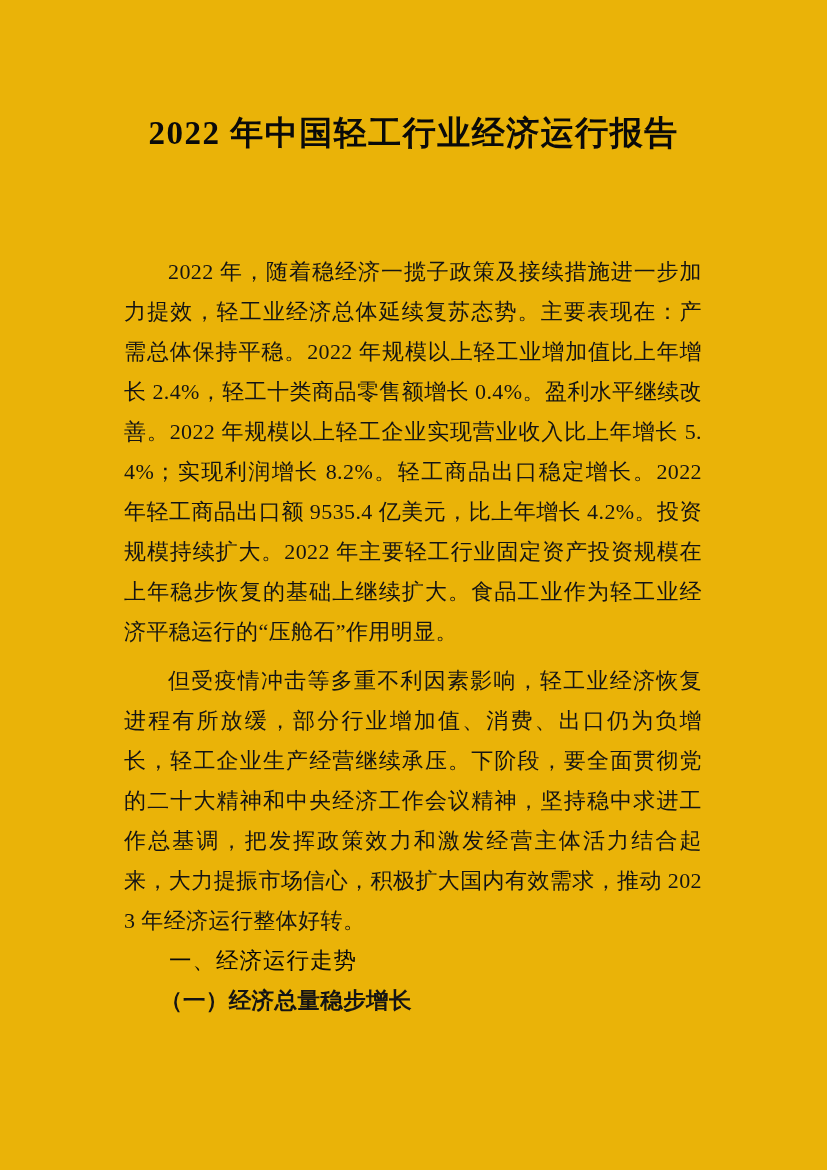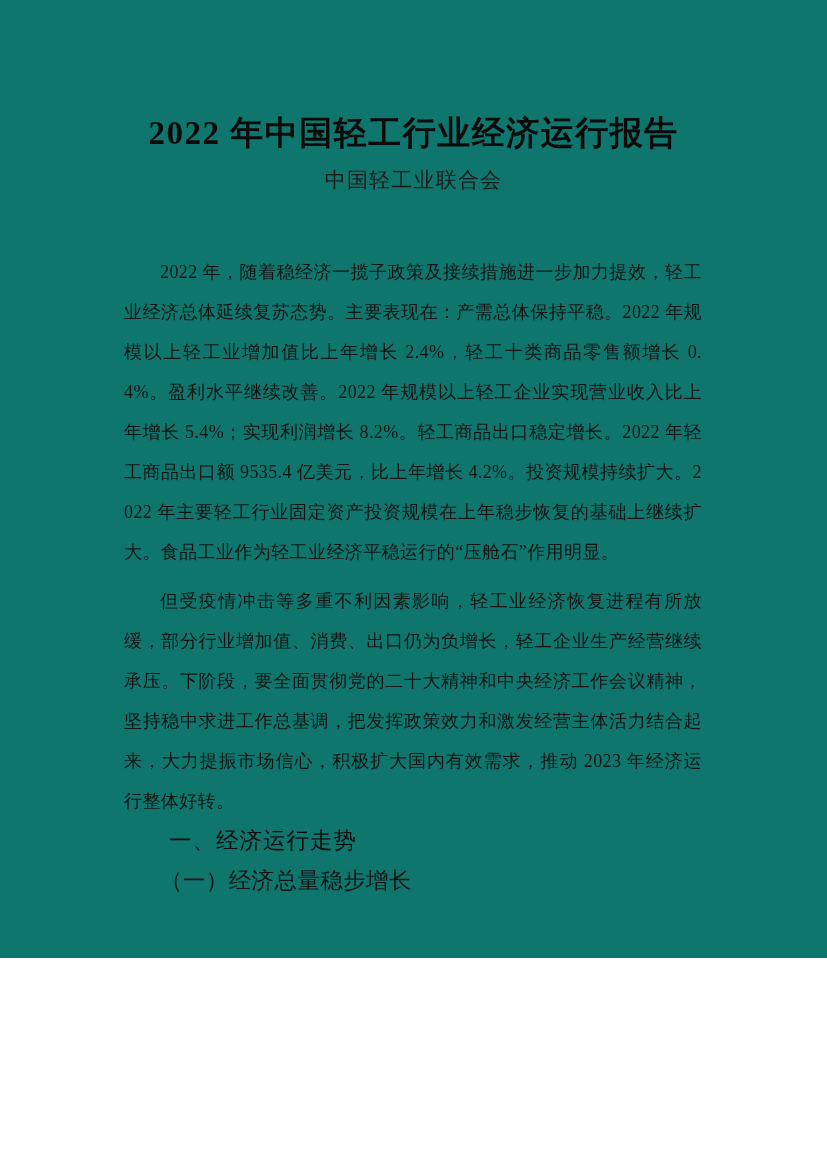--- a/index.html
+++ b/index.html
@@ -5,22 +5,22 @@
 <style>
   html, body {
     margin: 0;
     padding: 0;
     background: #ffffff;
   }
 
   .page {
     position: relative;
     width: 827px;
-    height: 958px;
-    background: #0f766e;
+    height: 1170px;
+    background: #eab308;
     margin: 0 auto;
     overflow: hidden;
     box-sizing: border-box;
     font-family: "Liberation Serif", "DejaVu Serif", serif;
     color: #111111;
   }
 
   
   .doc-title {
     position: absolute;
@@ -55,21 +55,21 @@
   
   .body-column {
     position: absolute;
     left: 124px;
     top: 252px;
     width: 578px;
   }
 
   .para {
     font-family: "Liberation Serif", "DejaVu Serif", serif;
-    font-size: 18px;
+    font-size: 22px;
     line-height: 40px;
     text-align: justify;
     text-justify: inter-character;
     text-indent: 2em;
     letter-spacing: 0.4px;
     margin: 0 0 0 0;
     color: #141414;
     word-break: break-all;
   }
 
@@ -84,37 +84,36 @@
     font-size: 22.5px;
     line-height: 40px;
     text-indent: 2em;
     letter-spacing: 1px;
     color: #0a0a0a;
     margin: 0;
   }
 
   .subsection-heading {
     font-family: "Liberation Serif", "DejaVu Serif", serif;
-    font-weight: normal;
+    font-weight: bold;
     font-size: 22.5px;
     line-height: 40px;
     text-indent: 1.6em;
     letter-spacing: 0.4px;
     color: #141414;
     margin: 0;
   }
 </style>
 </head>
 <body>
 
 <div class="page">
 
   <h1 class="doc-title">2022 年中国轻工行业经济运行报告</h1>
 
-  <div class="doc-subtitle">中国轻工业联合会</div>
 
   <div class="body-column">
 
     <p class="para">2022 年，随着稳经济一揽子政策及接续措施进一步加力提效，轻工业经济总体延续复苏态势。主要表现在：产需总体保持平稳。2022 年规模以上轻工业增加值比上年增长 2.4%，轻工十类商品零售额增长 0.4%。盈利水平继续改善。2022 年规模以上轻工企业实现营业收入比上年增长 5.4%；实现利润增长 8.2%。轻工商品出口稳定增长。2022 年轻工商品出口额 9535.4 亿美元，比上年增长 4.2%。投资规模持续扩大。2022 年主要轻工行业固定资产投资规模在上年稳步恢复的基础上继续扩大。食品工业作为轻工业经济平稳运行的“压舱石”作用明显。</p>
 
     <p class="para">但受疫情冲击等多重不利因素影响，轻工业经济恢复进程有所放缓，部分行业增加值、消费、出口仍为负增长，轻工企业生产经营继续承压。下阶段，要全面贯彻党的二十大精神和中央经济工作会议精神，坚持稳中求进工作总基调，把发挥政策效力和激发经营主体活力结合起来，大力提振市场信心，积极扩大国内有效需求，推动 2023 年经济运行整体好转。</p>
 
     <h2 class="section-heading">一、经济运行走势</h2>
 
     <h3 class="subsection-heading">（一）经济总量稳步增长</h3>

